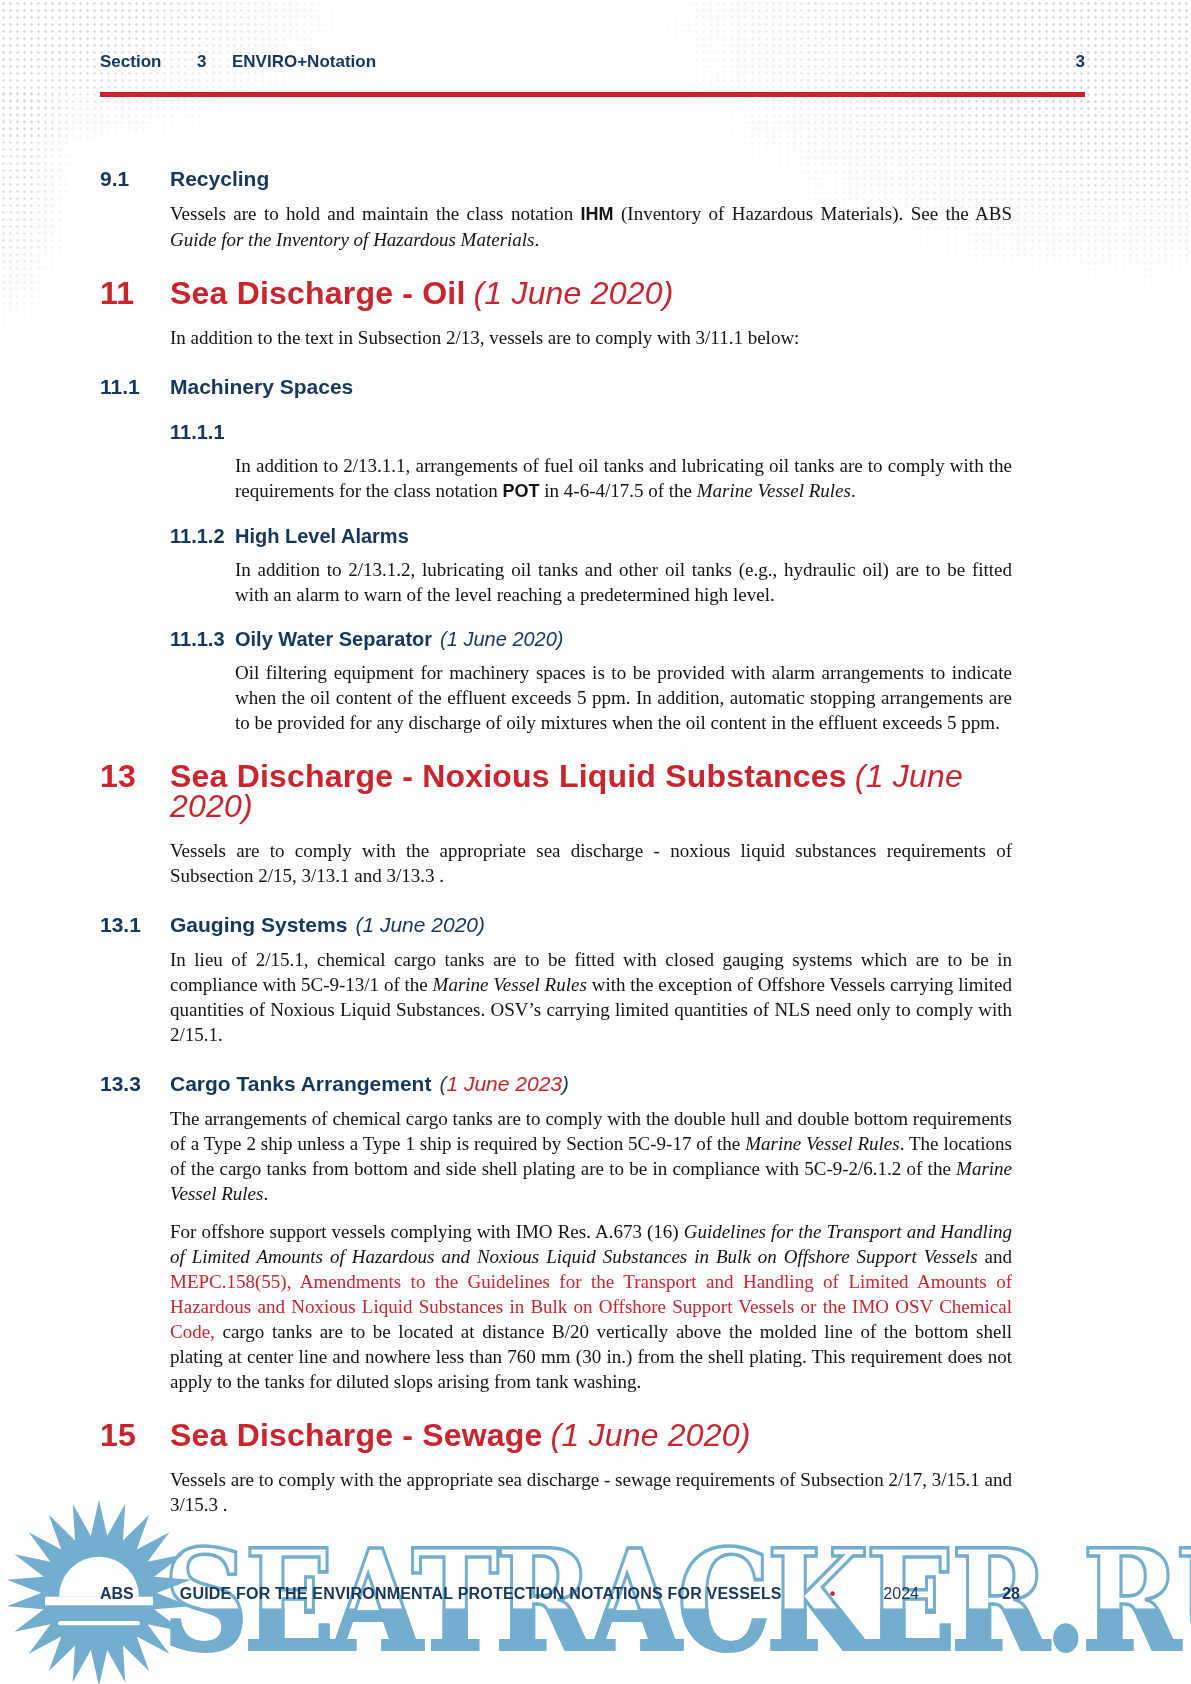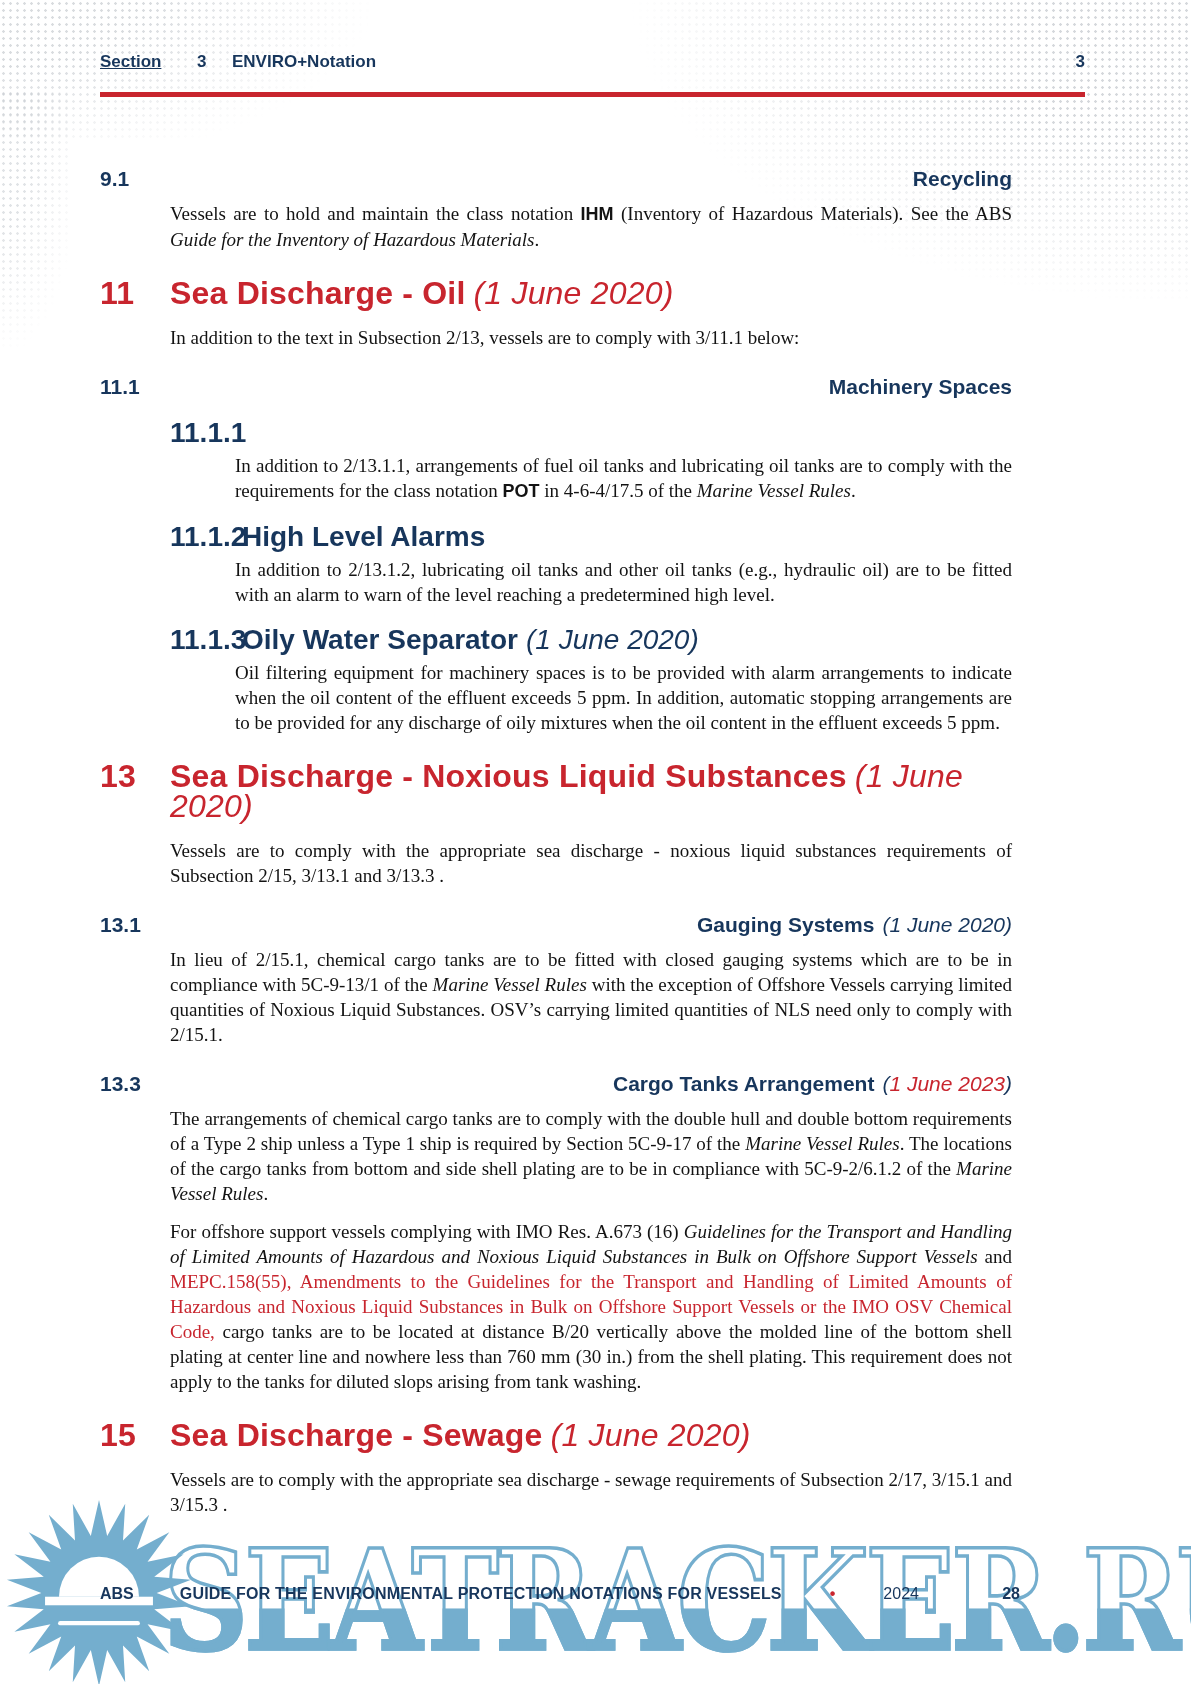--- a/index.html
+++ b/index.html
@@ -18,33 +18,33 @@
         -webkit-mask-image:radial-gradient(ellipse 125% 120% at 100% 0%,#000 38%,transparent 78%);
         mask-image:radial-gradient(ellipse 125% 120% at 100% 0%,#000 38%,transparent 78%);}
   .tex3{left:0;top:90px;width:70px;height:260px;opacity:.4;
         -webkit-mask-image:radial-gradient(ellipse 160% 110% at 0% 20%,#000 30%,transparent 75%);
         mask-image:radial-gradient(ellipse 160% 110% at 0% 20%,#000 30%,transparent 75%);}
 
   
   .hdr{position:absolute;left:100px;top:52px;width:985px;display:flex;align-items:baseline;
        font-family:"Liberation Sans",sans-serif;font-weight:700;font-size:17px;line-height:20px;
        color:var(--navy);z-index:1;}
-  .hdr-label{width:97px;text-decoration:underline;}
+  .hdr-label{width:97px;}
   .hdr-num{width:35px;}
   .hdr-page{margin-left:auto;}
   .rule{position:absolute;left:100px;top:92px;width:985px;height:5px;background:var(--red);z-index:1;}
 
   
   .content{position:absolute;left:100px;top:142px;width:912px;z-index:1;color:var(--ink);}
   .h{display:flex;font-family:"Liberation Sans",sans-serif;font-weight:700;}
   .h .num{flex:none;}
   .h1{font-size:32px;line-height:30px;color:var(--red);margin:26px 0 17px;letter-spacing:.2px;}
   .h1 .num,.h2 .num{width:70px;}
-  .h2{font-size:21px;line-height:26px;color:var(--navy);margin:24px 0 9px;justify-content:space-between;}
-  .h3{font-size:28px;line-height:25px;color:var(--navy);margin:20px 0 8px;padding-left:70px;gap:7px;}
+  .h2{font-size:21px;line-height:26px;color:var(--navy);margin:24px 0 9px;}
+  .h3{font-size:20px;line-height:25px;color:var(--navy);margin:20px 0 8px;padding-left:70px;}
   .h3 .num{width:65px;}
   .date{font-weight:400;font-style:italic;margin-left:8px;margin-top:46px;}
   .p{font-size:19px;line-height:25px;text-align:justify;margin:0 0 13px;}
   .ind1{margin-left:70px;width:842px;}
   .ind2{margin-left:135px;width:777px;}
   .run-b{font-weight:700;font-family:"Liberation Sans",sans-serif;font-size:18px;}
   .run-i{font-style:italic;}
   .run-r{color:var(--red);}
   .run-ri{color:var(--red);}
 

